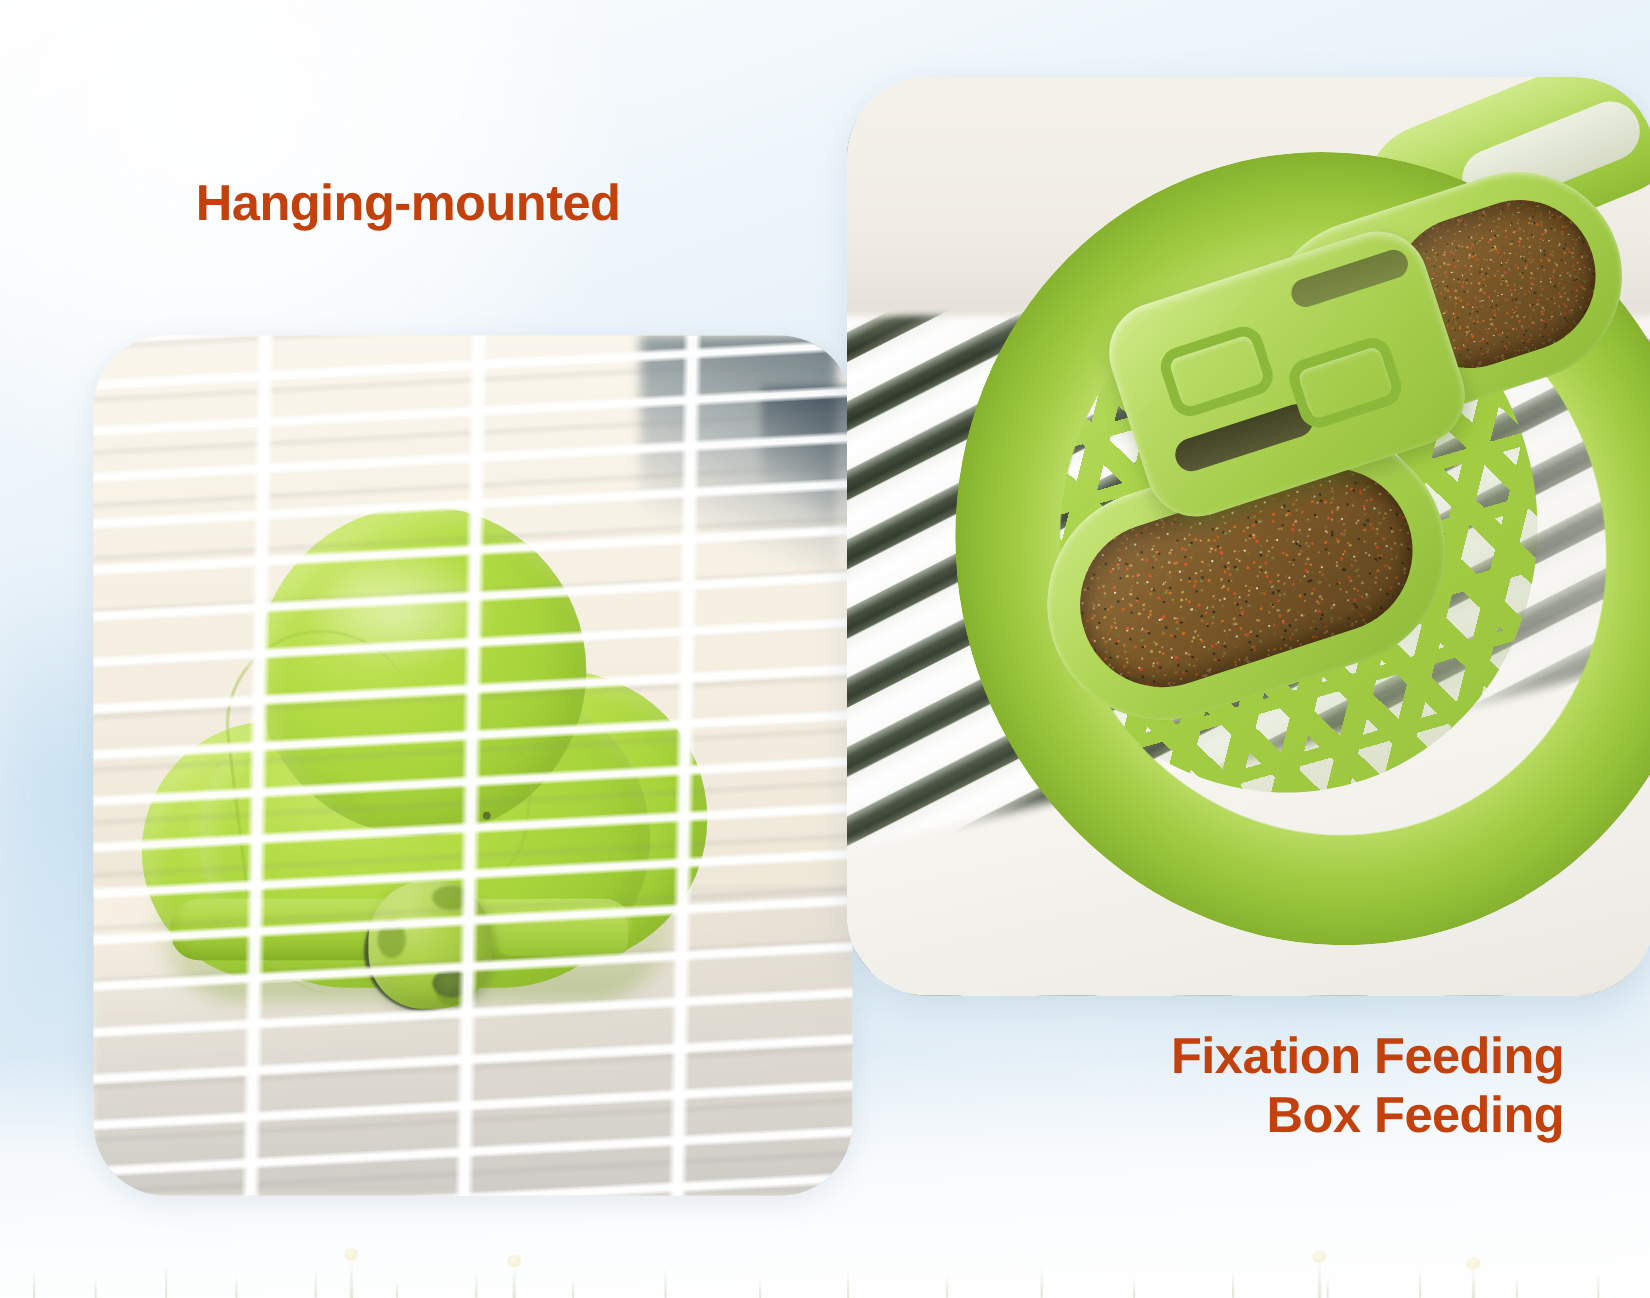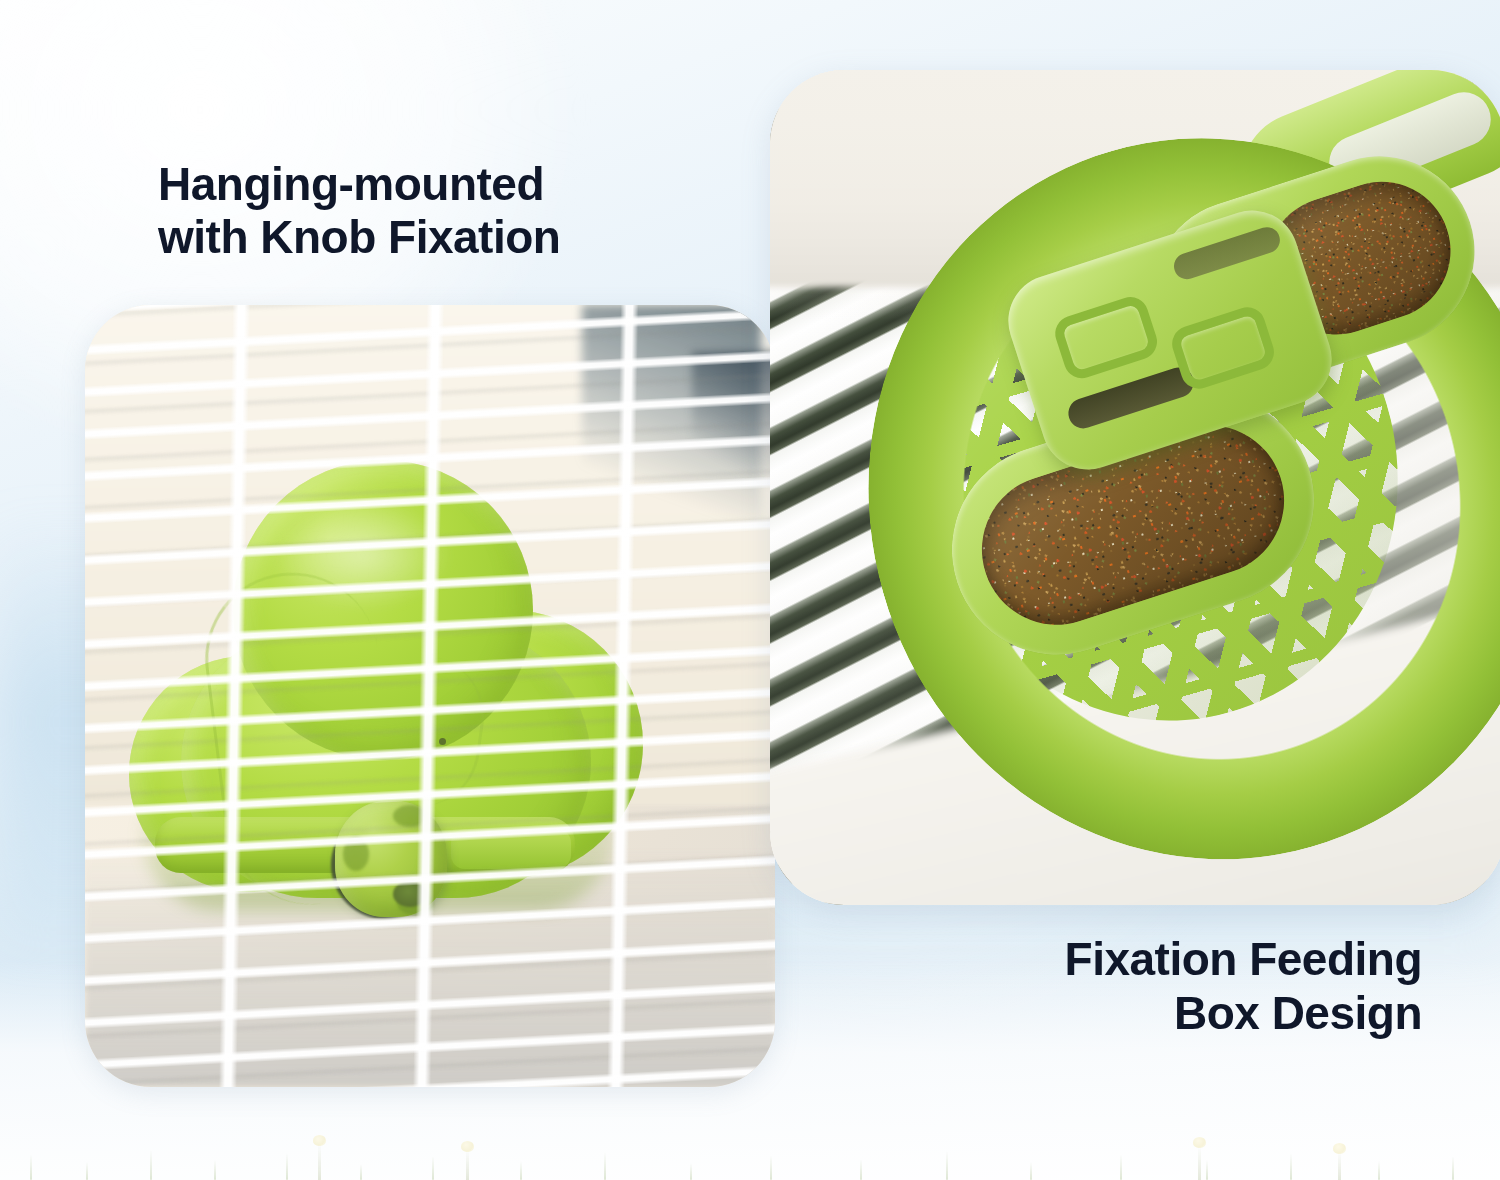--- a/index.html
+++ b/index.html
@@ -210,21 +210,21 @@
   .cover-slot2{position:absolute;left:176px;top:22px;width:110px;height:26px;border-radius:13px;
     background:linear-gradient(180deg,#3a3524,#55503a);opacity:.55;}
 
   
   .arm{position:absolute;right:-30px;top:10px;width:300px;height:130px;transform:rotate(-22deg);
     border-radius:70px;background:linear-gradient(180deg,#cfe98a,#a9d24c 55%,#8fbc34);}
   .arm-cut{position:absolute;right:10px;top:44px;width:170px;height:54px;border-radius:30px;transform:rotate(-22deg);
     background:linear-gradient(180deg,#f2f2ee,#dcdcd6);opacity:.9;}
 
   
-  .caption{position:absolute;color:#0f172a;font-weight:700;letter-spacing:-.5px;line-height:1.16;}
+  .caption{position:absolute;color:#c2410c;font-weight:700;letter-spacing:-.5px;line-height:1.16;margin-left:20px;}
   #caption-left{left:158px;top:158px;font-size:46px;}
   #caption-right{right:78px;bottom:140px;font-size:46px;text-align:right;}
   .caption .ln{display:block;white-space:nowrap;}
 </style>
 </head>
 <body>
 
 <div id="stage">
 
   <div class="bg-base"></div>
@@ -329,21 +329,20 @@
     <div class="cover">
       <div class="cover-slot"></div>
       <div class="cover-slot2"></div>
       <div class="grip grip1"></div>
       <div class="grip grip2"></div>
     </div>
   </div>
 
   <div class="caption" id="caption-left">
     <span class="ln">Hanging-mounted</span>
-    <span class="ln">with Knob Fixation</span>
   </div>
 
   <div class="caption" id="caption-right">
     <span class="ln">Fixation Feeding</span>
-    <span class="ln">Box Design</span>
+    <span class="ln">Box Feeding</span>
   </div>
 
 </div>
 
 </body></html>

